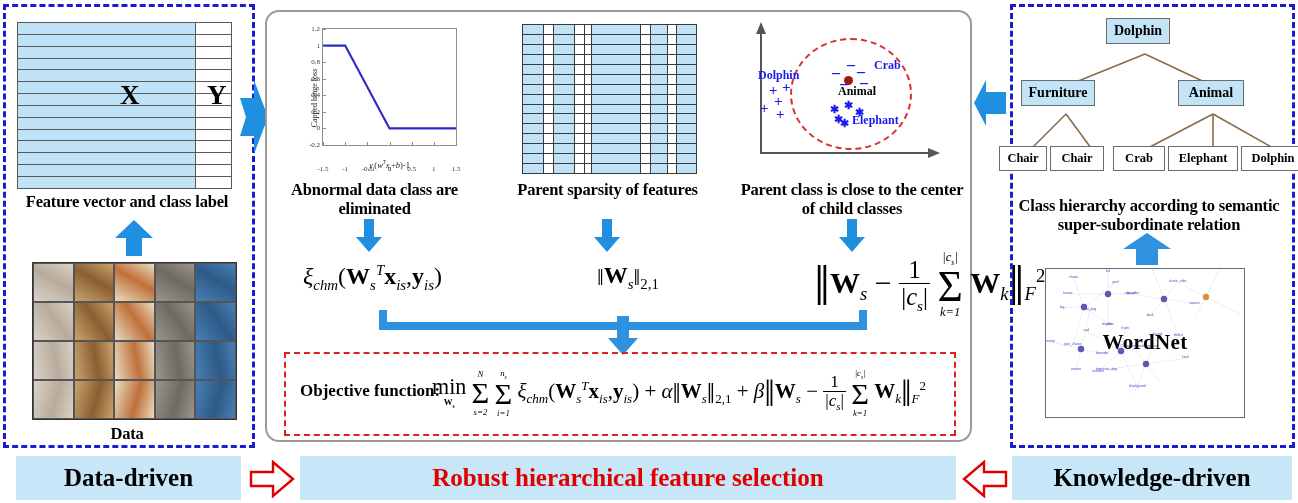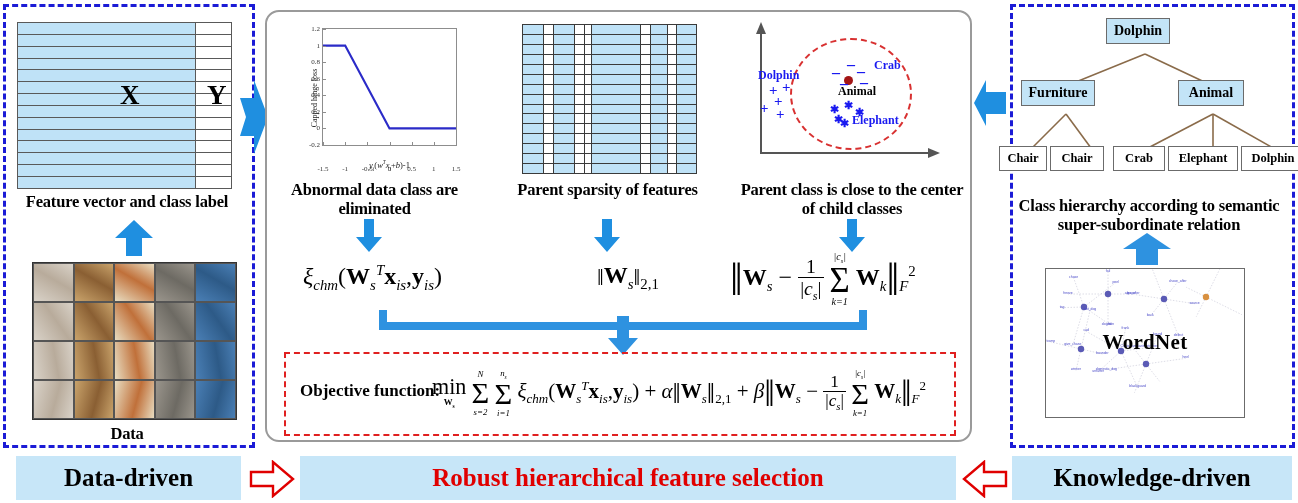--- a/index.html
+++ b/index.html
@@ -448,21 +448,21 @@
 </svg>
 
 <div class="formula" style="left:303px;top:262px;font-size:24px;">
   <span class="mi">ξ</span><sub class="mi">chm</sub>(<span class="mb">W</span><sub class="mi">s</sub><sup class="mi">T</sup><span class="mb">x</span><sub class="mi">is</sub>,<span class="mb">y</span><sub class="mi">is</sub>)
 </div>
 
 <div class="formula" style="left:597px;top:262px;font-size:24px;">
   <span class="dbar">‖</span><span class="mb">W</span><sub class="mi">s</sub><span class="dbar">‖</span><sub>2,1</sub>
 </div>
 
-<div class="formula" style="left:730px;top:252px;font-size:24px;">
+<div class="formula" style="left:814px;top:252px;font-size:30px;">
   <span class="dbar" style="font-size:1.9em;">‖</span><span class="mb">W</span><sub class="mi">s</sub> −
   <span class="frac"><span class="num">1</span><span class="den">|<span class="mi">c</span><sub class="mi">s</sub>|</span></span>
   <span class="sum"><span class="lim">|c<sub>s</sub>|</span><span class="sig">Σ</span><span class="lim">k=1</span></span>
   <span class="mb">W</span><sub class="mi">k</sub><span class="dbar" style="font-size:1.9em;">‖</span><sub class="mi">F</sub><sup>2</sup>
 </div>
 
 <svg class="barrow" style="left:290px;top:308px;" width="600" height="48">
   <path d="M93,2 L93,18 L573,18 L573,2" stroke="#2e92e0" stroke-width="8" fill="none"></path>
   <polygon points="327,8 339,8 339,30 348,30 333,47 318,30 327,30" fill="#2e92e0"></polygon>
 </svg>

